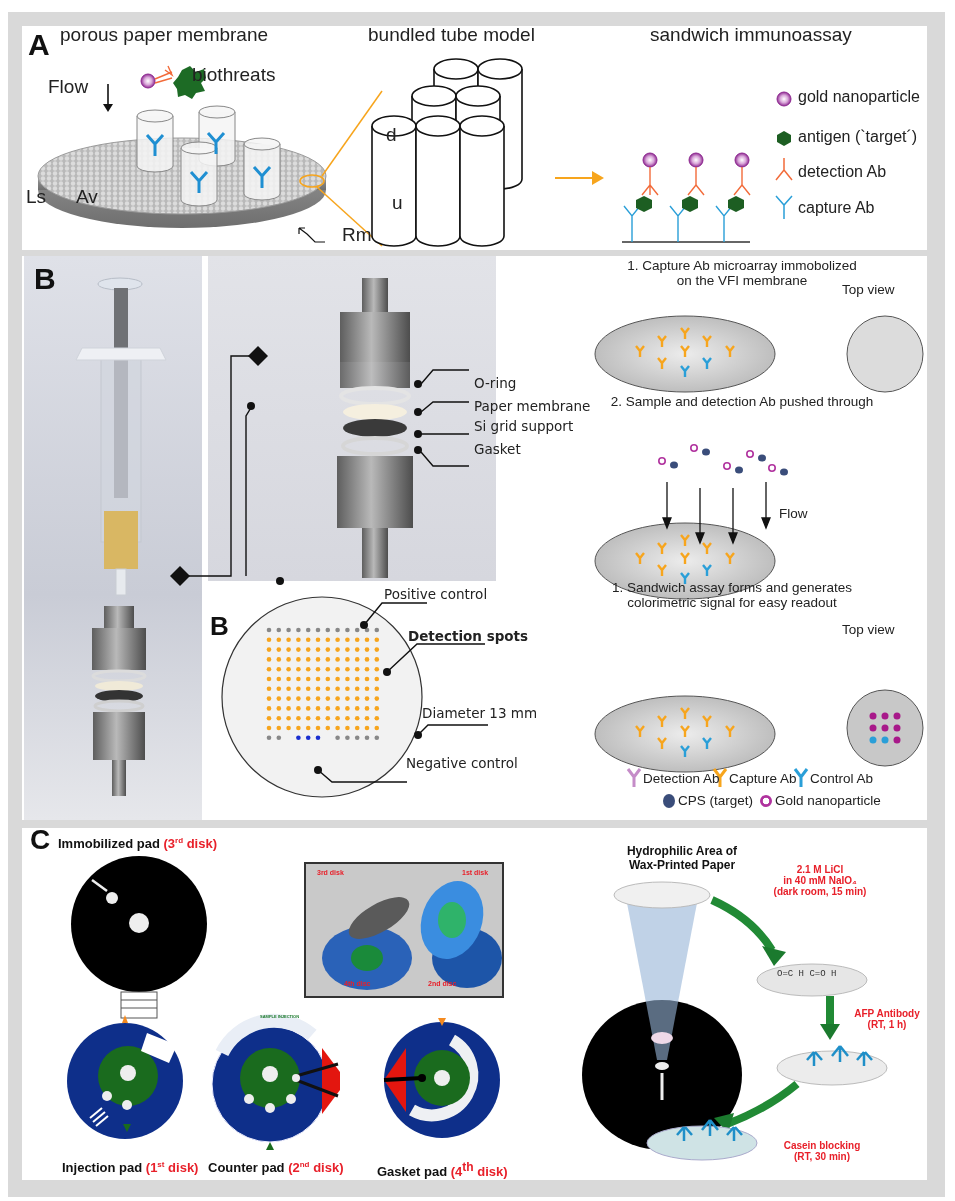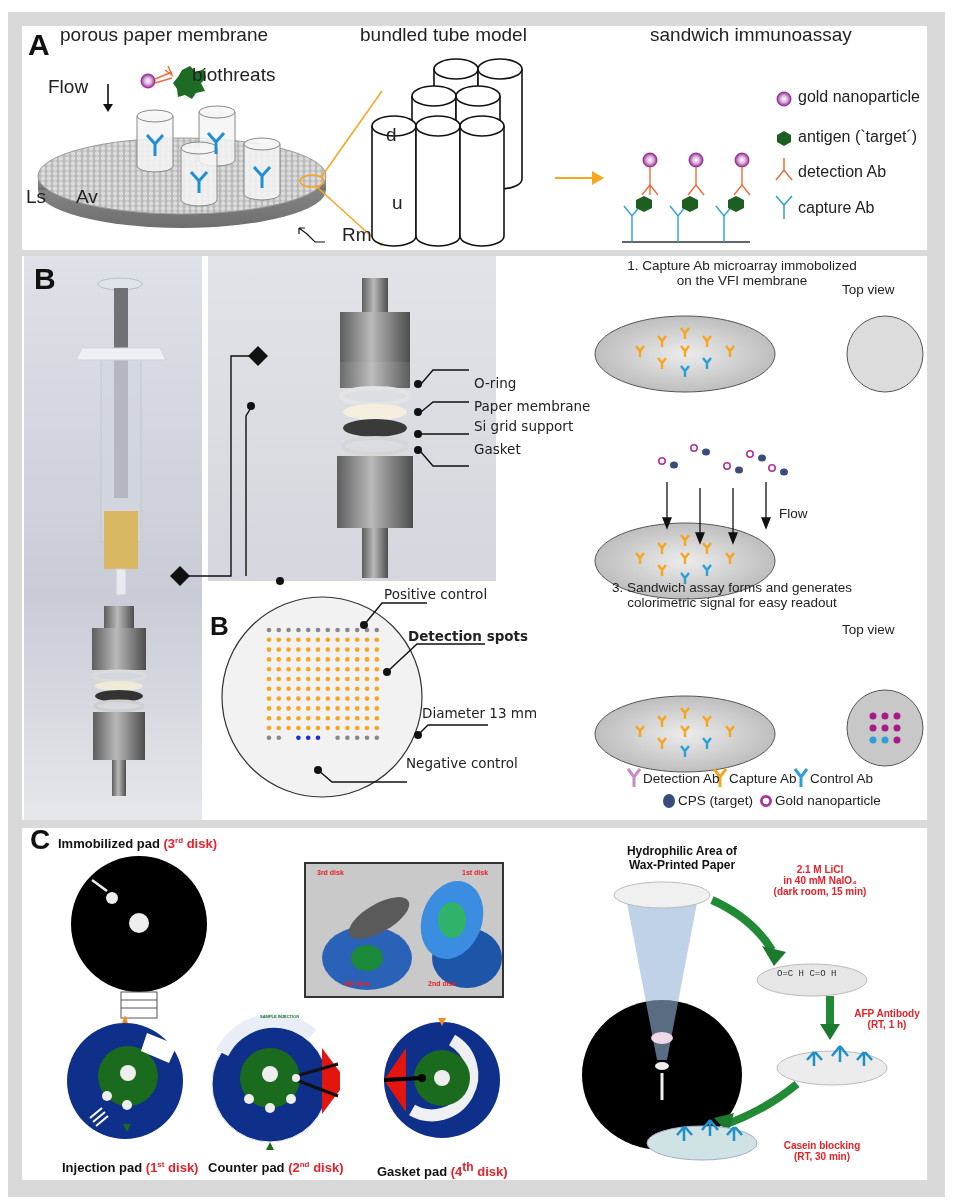--- a/index.html
+++ b/index.html
@@ -23,21 +23,21 @@
   .bgGrad2{position:absolute;left:186px;top:0;width:288px;height:325px;background:linear-gradient(180deg,#e2e3e8,#d6d7de);}
 </style>
 </head>
 <body>
 
 <div class="frame"></div>
 
 <div class="panel" id="panelA">
   <div class="lbl panel-letter" style="left:6px;top:2px;">A</div>
   <div class="lbl tA" style="left:38px;top:-2px;">porous paper membrane</div>
-  <div class="lbl tA" style="left:338px;top:-2px;">bundled tube model</div>
+  <div class="lbl tA" style="left:346px;top:-2px;">bundled tube model</div>
   <div class="lbl tA" style="left:628px;top:-2px;">sandwich immunoassay</div>
 
   <div class="lbl tA" style="left:26px;top:50px;">Flow</div>
   <svg width="905" height="224" style="left:0;top:0;">
     <defs>
       <pattern id="pores" width="6" height="5" patternUnits="userSpaceOnUse">
         <rect width="6" height="5" fill="#b9b9b9"></rect>
         <circle cx="3" cy="2.5" r="2.2" fill="#dcdcdc"></circle>
       </pattern>
       <radialGradient id="gold" cx="50%" cy="50%" r="50%">
@@ -458,24 +458,25 @@
   <div class="lbl legB" style="left:386px;top:372px;font-weight:bold;">Detection spots</div>
   <div class="lbl legB" style="left:400px;top:449px;">Diameter 13 mm</div>
   <div class="lbl legB" style="left:384px;top:499px;">Negative control</div>
 
   <div class="lbl stepB" style="left:570px;top:2px;width:300px;">
       <div>1. Capture Ab microarray  immobolized</div>
       <div>on the VFI membrane</div>
     </div>
   <div class="lbl stepB" style="left:820px;top:26px;">Top view</div>
   <div class="lbl stepB" style="left:565px;top:138px;width:310px;">
+      <div>2. Sample and detection Ab pushed through</div>
     </div>
   <div class="lbl stepB" style="left:757px;top:250px;">Flow</div>
   <div class="lbl stepB" style="left:560px;top:324px;width:300px;">
-      <div>3. Sandwich assay forms and generates</div>
+      <div>1. Sandwich assay forms and generates</div>
       <div>colorimetric signal for easy readout</div>
     </div>
   <div class="lbl stepB" style="left:820px;top:366px;">Top view</div>
   <div class="lbl stepB" style="left:621px;top:515px;">Detection Ab</div>
   <div class="lbl stepB" style="left:707px;top:515px;">Capture Ab</div>
   <div class="lbl stepB" style="left:788px;top:515px;">Control Ab</div>
   <div class="lbl stepB" style="left:656px;top:537px;">CPS (target)</div>
   <div class="lbl stepB" style="left:753px;top:537px;">Gold nanoparticle</div>
 </div>
 

